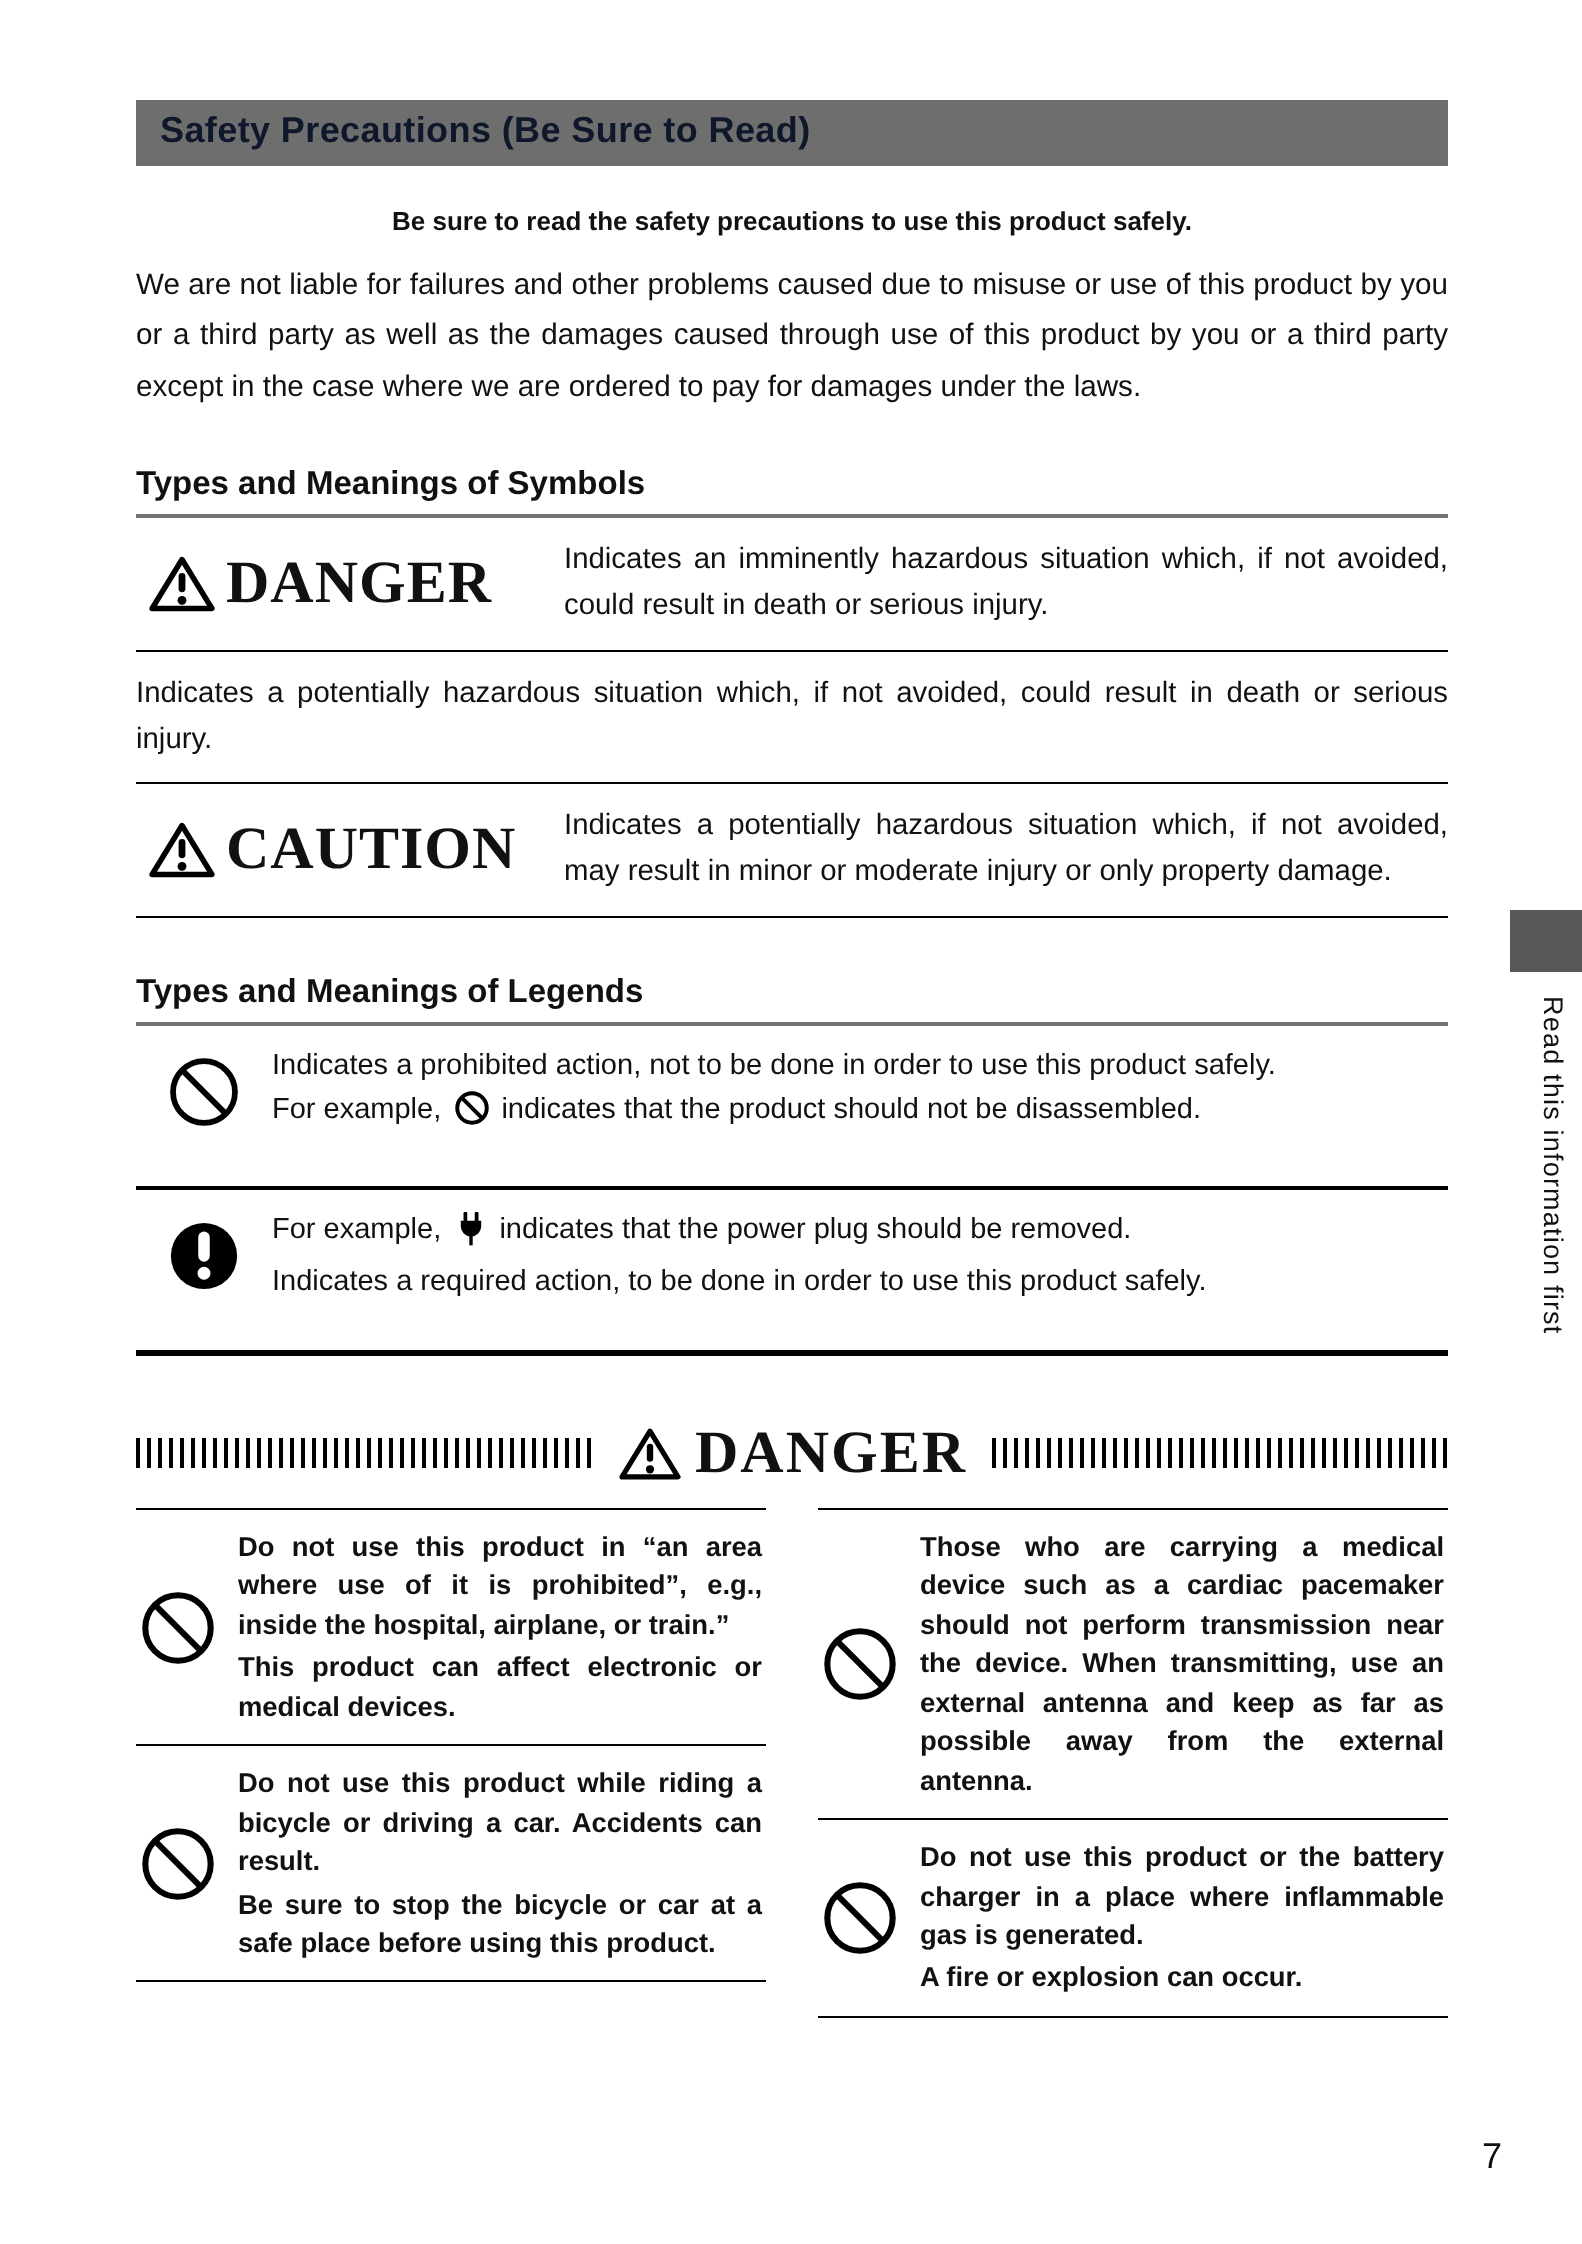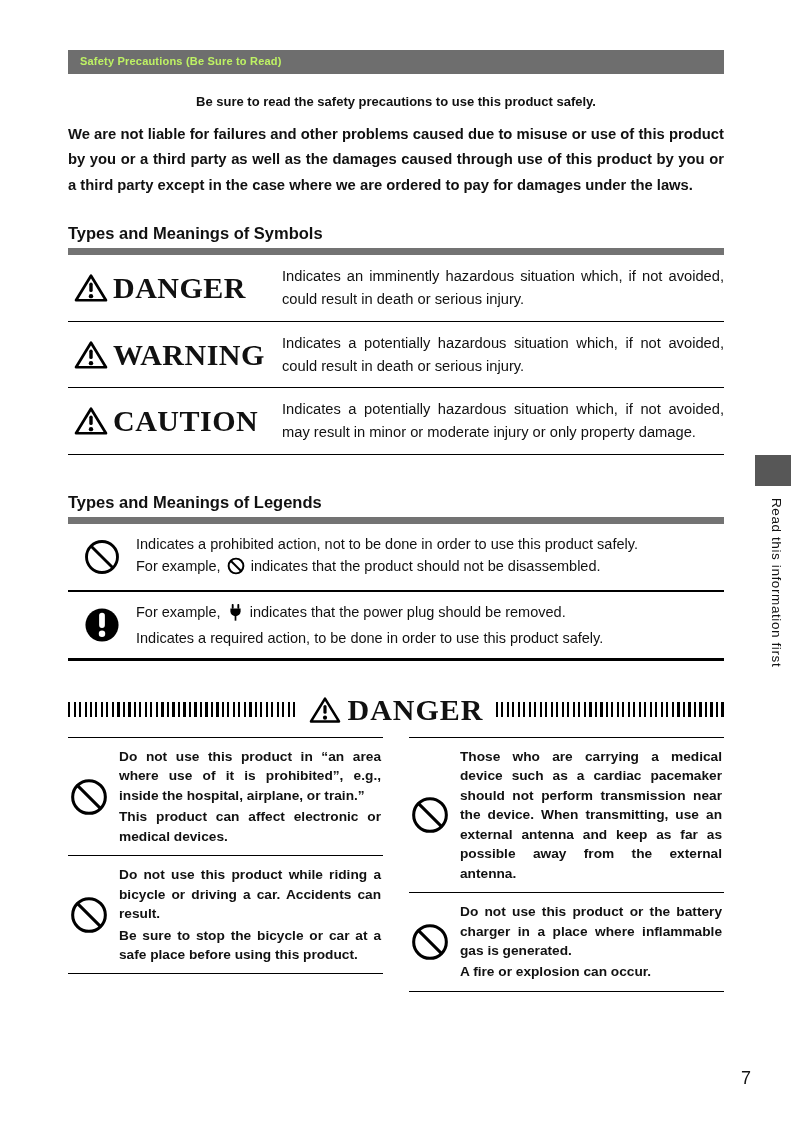--- a/index.html
+++ b/index.html
@@ -7,57 +7,56 @@
   body {
     width: 791px; height: 1122px;
     background: #ffffff;
     font-family: "Liberation Sans", "DejaVu Sans", sans-serif;
     color: #111111;
   }
   .page { position: relative; width: 791px; height: 1122px; overflow: hidden; background: #fff; }
   .content { position: absolute; left: 68px; top: 50px; width: 656px; }
 
   .header-bar {
-    background: #6e6e6e; color: #bef264;
-    font-weight: bold; font-size: 11px;
+    background: #6e6e6e; color: #0f172a;
+    font-weight: bold; font-size: 18px;
     padding: 5px 12px 7px; letter-spacing: 0.2px;
   }
 
   .intro-bold { text-align: center; font-weight: bold; font-size: 13px; margin-top: 20px; }
 
   .intro-para {
     font-size: 14.8px; line-height: 1.72; text-align: justify;
     margin: 13px 0 0;
-    font-weight: bold;
   }
 
   .section-title {
     font-size: 16.5px; font-weight: bold;
     margin: 26px 0 0; padding-bottom: 5px;
-    border-bottom: 7px solid #737373;
+    border-bottom: 2px solid #737373;
   }
 
   
   .symbol-row {
     display: flex; align-items: center;
     border-bottom: 1.5px solid #000;
     padding: 10px 0; min-height: 64px;
   }
   .symbol-label {
     width: 214px; display: flex; align-items: center; gap: 5px;
     font-family: "Liberation Serif", "DejaVu Serif", serif;
     font-weight: bold; font-size: 30px; letter-spacing: 0.5px;
     padding-left: 6px;
   }
   .tri-icon svg, .icon-block svg { display: block; }
   .symbol-desc { flex: 1; font-size: 14.7px; line-height: 1.55; text-align: justify; }
 
   
   .legends-table { border-bottom: 3px solid #000; }
-  .legend-row { display: flex; align-items: center; gap: 16px; padding: 9px 0 8px 16px; }
+  .legend-row { display: flex; align-items: center; gap: 16px; padding: 9px 0 22px 16px; }
   .legend-row + .legend-row { border-top: 2.5px solid #000; }
   .legend-icon { flex: 0 0 36px; }
   .legend-text { flex: 1; font-size: 14.5px; line-height: 1.55; }
   .inline-icon { display: inline-block; vertical-align: -4px; margin: 0 2px; }
 
   
   .danger-banner { display: flex; align-items: center; gap: 12px; margin: 32px 0 10px; }
   .stripes {
     flex: 1; height: 15px;
     background: repeating-linear-gradient(90deg, #000 0 2px, transparent 2px 5.5px);
@@ -115,50 +114,40 @@
                 <rect x="45" y="28" width="10" height="28" rx="5" fill="#000"></rect>
                 <circle cx="50" cy="68" r="6.5" fill="#000"></circle>
               </svg>
           </span>
           <span>DANGER</span>
         </div>
         <div class="symbol-desc">Indicates an imminently hazardous situation which, if not avoided, could result in death or serious injury.</div>
       </div>
 
       <div class="symbol-row">
-        <div class="symbol-label">
-          <span class="tri-icon">
-            <svg width="34" height="30" viewBox="0 0 100 88">
-                <path d="M50 8 L94 80 L6 80 Z" fill="#fff" stroke="#000" stroke-width="8" stroke-linejoin="round"></path>
-                <rect x="45" y="28" width="10" height="28" rx="5" fill="#000"></rect>
-                <circle cx="50" cy="68" r="6.5" fill="#000"></circle>
-              </svg>
-          </span>
-          <span>WARNING</span>
-        </div>
         <div class="symbol-desc">Indicates a potentially hazardous situation which, if not avoided, could result in death or serious injury.</div>
       </div>
 
       <div class="symbol-row">
         <div class="symbol-label">
           <span class="tri-icon">
             <svg width="34" height="30" viewBox="0 0 100 88">
                 <path d="M50 8 L94 80 L6 80 Z" fill="#fff" stroke="#000" stroke-width="8" stroke-linejoin="round"></path>
                 <rect x="45" y="28" width="10" height="28" rx="5" fill="#000"></rect>
                 <circle cx="50" cy="68" r="6.5" fill="#000"></circle>
               </svg>
           </span>
           <span>CAUTION</span>
         </div>
         <div class="symbol-desc">Indicates a potentially hazardous situation which, if not avoided, may result in minor or moderate injury or only property damage.</div>
       </div>
 
     </div>
 
-    <h2 class="section-title" style="margin-top:38px;">Types and Meanings of Legends</h2>
+    <h2 class="section-title" style="margin-top:28px;">Types and Meanings of Legends</h2>
 
     <div class="legends-table">
 
       <div class="legend-row">
         <span class="legend-icon icon-block">
           <svg width="36" height="36" viewBox="0 0 100 100">
               <circle cx="50" cy="50" r="43" fill="none" stroke="#000" stroke-width="8"></circle>
               <line x1="20" y1="20" x2="80" y2="80" stroke="#000" stroke-width="8"></line>
             </svg>
         </span>

